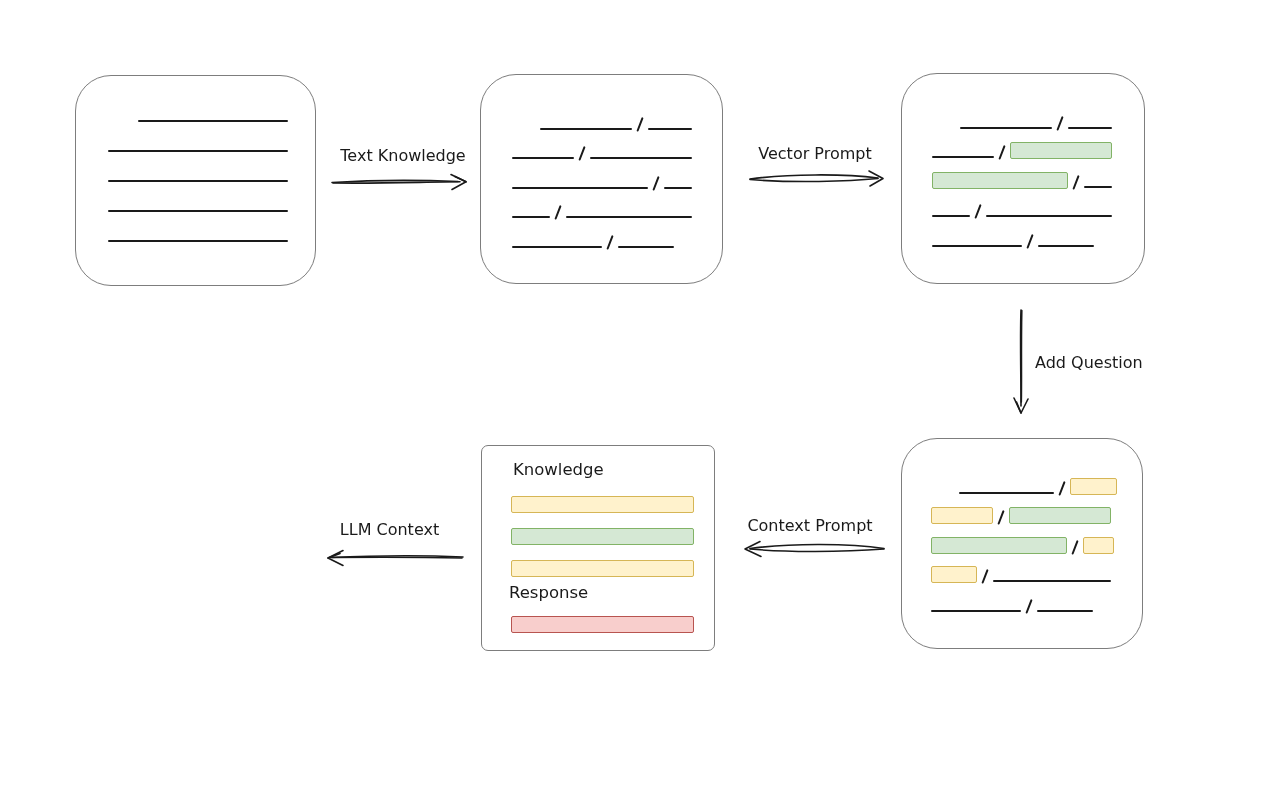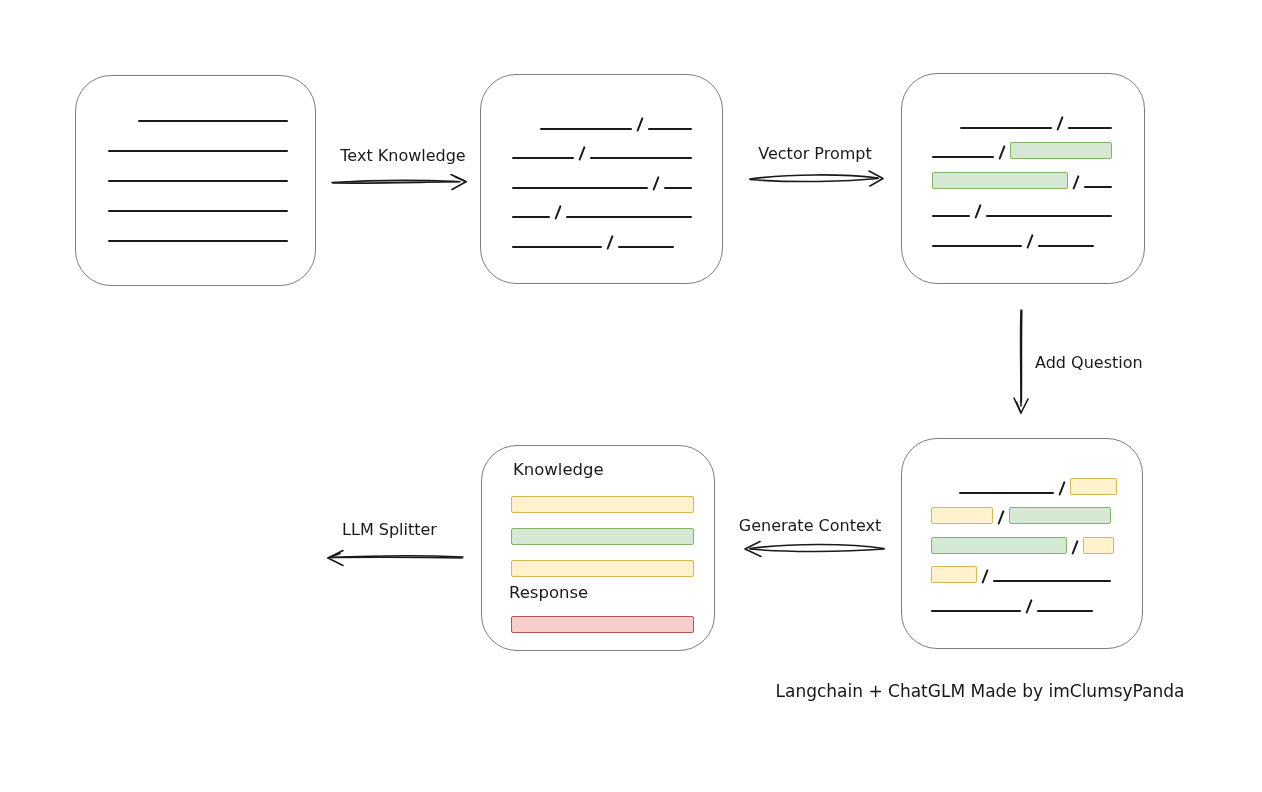--- a/index.html
+++ b/index.html
@@ -139,21 +139,21 @@
           <div class="seg-line" style="width: 118px;"></div>
         </div>
         <div class="row">
           <div class="seg-line" style="width: 90px;"></div>
           <div class="seg-slash"></div>
           <div class="seg-line" style="width: 56px;"></div>
         </div>
       </div>
   </div>
 
-  <div class="box" style="left:481px; top:445px; width:234px; height:206px;">
+  <div class="box" style="left:481px; top:445px; width:234px; height:206px;border-radius:7px;">
     <div class="box-label" style="left:31px; top:14px;">Knowledge</div>
     <div class="bars" style="left:29px; top:50px;">
         <div class="seg-bar bar-yellow" style="width: 183px;"></div>
         <div class="seg-bar bar-green" style="width: 183px;"></div>
         <div class="seg-bar bar-yellow" style="width: 183px;"></div>
       </div>
     <div class="box-label" style="left:27px; top:137px;">Response</div>
     <div class="bars" style="left:29px; top:170px;">
         <div class="seg-bar bar-red" style="width: 183px;"></div>
       </div>
@@ -189,27 +189,26 @@
   </div>
   <div class="arrow-label" style="left:1035px; top:353px; text-align:left;">Add Question</div>
 
   <div class="arrow" style="left:738px; top:538px; width:148px; height:22px;">
     <svg width="148" height="22" viewBox="0 0 148 22">
       <path d="M146,10.5 C110,5 50,5.5 12,10.5"></path>
       <path d="M146,11 C100,14.5 45,14 12,11"></path>
       <path d="M22,3.5 L7,11 L23,18.5"></path>
     </svg>
   </div>
-  <div class="arrow-label" style="left:732px; top:516px; width:156px;">Generate Context</div>
+  <div class="arrow-label" style="left:732px; top:516px; width:156px;">Context Prompt</div>
 
   <div class="arrow" style="left:320px; top:547px; width:145px; height:22px;">
     <svg width="145" height="22" viewBox="0 0 145 22">
       <path d="M143,10 C100,8 55,8.5 10,10.5"></path>
       <path d="M142,11 C95,10 50,10.2 12,10.5"></path>
       <path d="M23,3.5 L8,11 L23,18.5"></path>
       <path d="M20,6.5 L8,11"></path>
     </svg>
   </div>
-  <div class="arrow-label" style="left:322px; top:520px; width:135px;">LLM Splitter</div>
-
-  <div class="footer" style="left:770px; top:681px; width:420px;">Langchain + ChatGLM Made by imClumsyPanda</div>
+  <div class="arrow-label" style="left:322px; top:520px; width:135px;">LLM Context</div>
+
 
 </div>
 
 </body></html>

